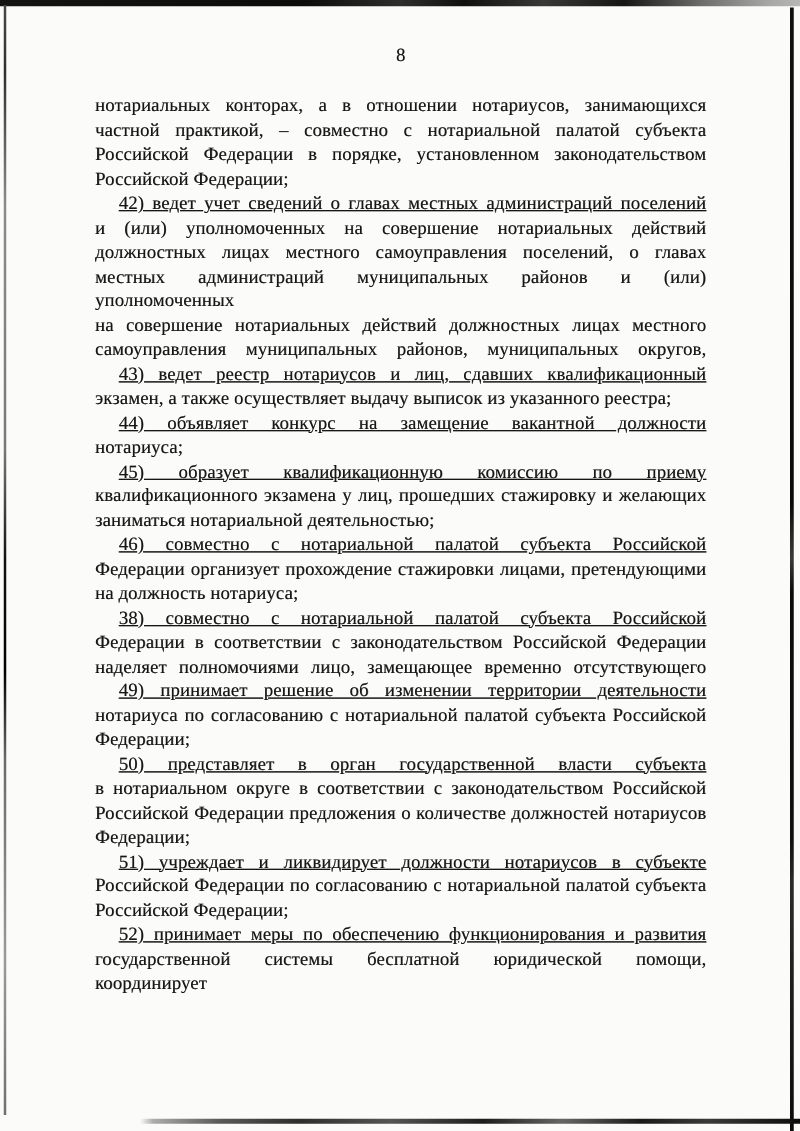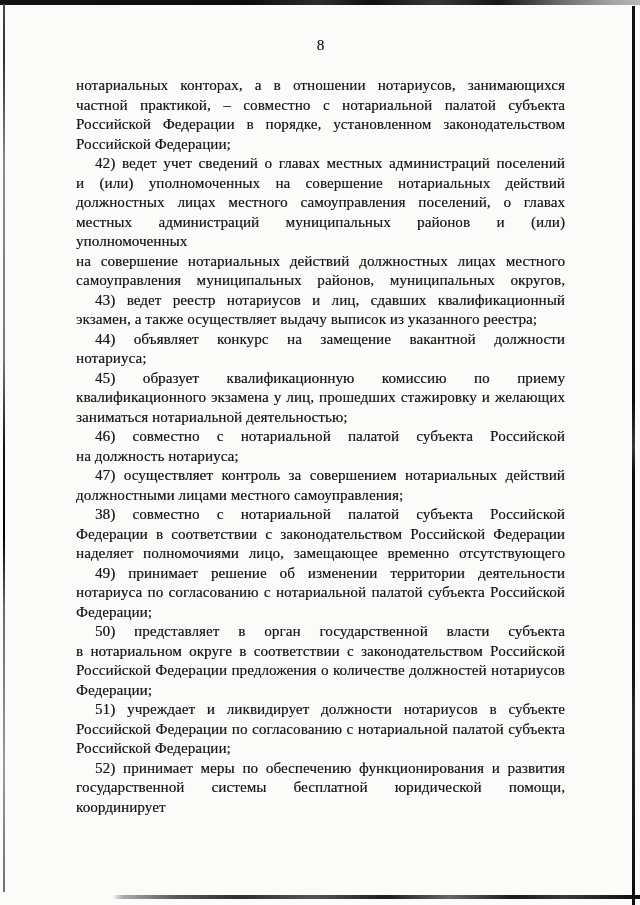--- a/index.html
+++ b/index.html
@@ -61,21 +61,21 @@
   .para { margin: 0; padding: 0; }
   .line {
     font-size: 15px;
     line-height: 19.5px;
     text-align: justify;
     text-align-last: justify;
     white-space: normal;
     letter-spacing: 0.1px;
     text-shadow: 0.3px 0 0 rgba(22,22,22,0.55);
   }
-  .line.first-indent { text-indent: 19px; }
+  .line.first-indent { text-indent: 19px; text-decoration: underline; }
   .line.last { text-align-last: left; }
 </style>
 </head>
 <body>
 
 <div>
   <div class="edge-top"></div>
   <div class="edge-left"></div>
   <div class="edge-right"></div>
   <div class="edge-bottom"></div>
@@ -105,25 +105,22 @@
         <div class="line first-indent">44) объявляет конкурс на замещение вакантной должности</div>
         <div class="line last">нотариуса;</div>
       </div>
       <div class="para">
         <div class="line first-indent">45) образует квалификационную комиссию по приему</div>
         <div class="line">квалификационного экзамена у лиц, прошедших стажировку и желающих</div>
         <div class="line last">заниматься нотариальной деятельностью;</div>
       </div>
       <div class="para">
         <div class="line first-indent">46) совместно с нотариальной палатой субъекта Российской</div>
+        <div class="line">Федерации организует прохождение стажировки лицами, претендующими</div>
         <div class="line last">на должность нотариуса;</div>
-      </div>
-      <div class="para">
-        <div class="line first-indent">47) осуществляет контроль за совершением нотариальных действий</div>
-        <div class="line last">должностными лицами местного самоуправления;</div>
       </div>
       <div class="para">
         <div class="line first-indent">38) совместно с нотариальной палатой субъекта Российской</div>
         <div class="line">Федерации в соответствии с законодательством Российской Федерации</div>
         <div class="line">наделяет полномочиями лицо, замещающее временно отсутствующего</div>
       </div>
       <div class="para">
         <div class="line first-indent">49) принимает решение об изменении территории деятельности</div>
         <div class="line">нотариуса по согласованию с нотариальной палатой субъекта Российской</div>
         <div class="line last">Федерации;</div>

